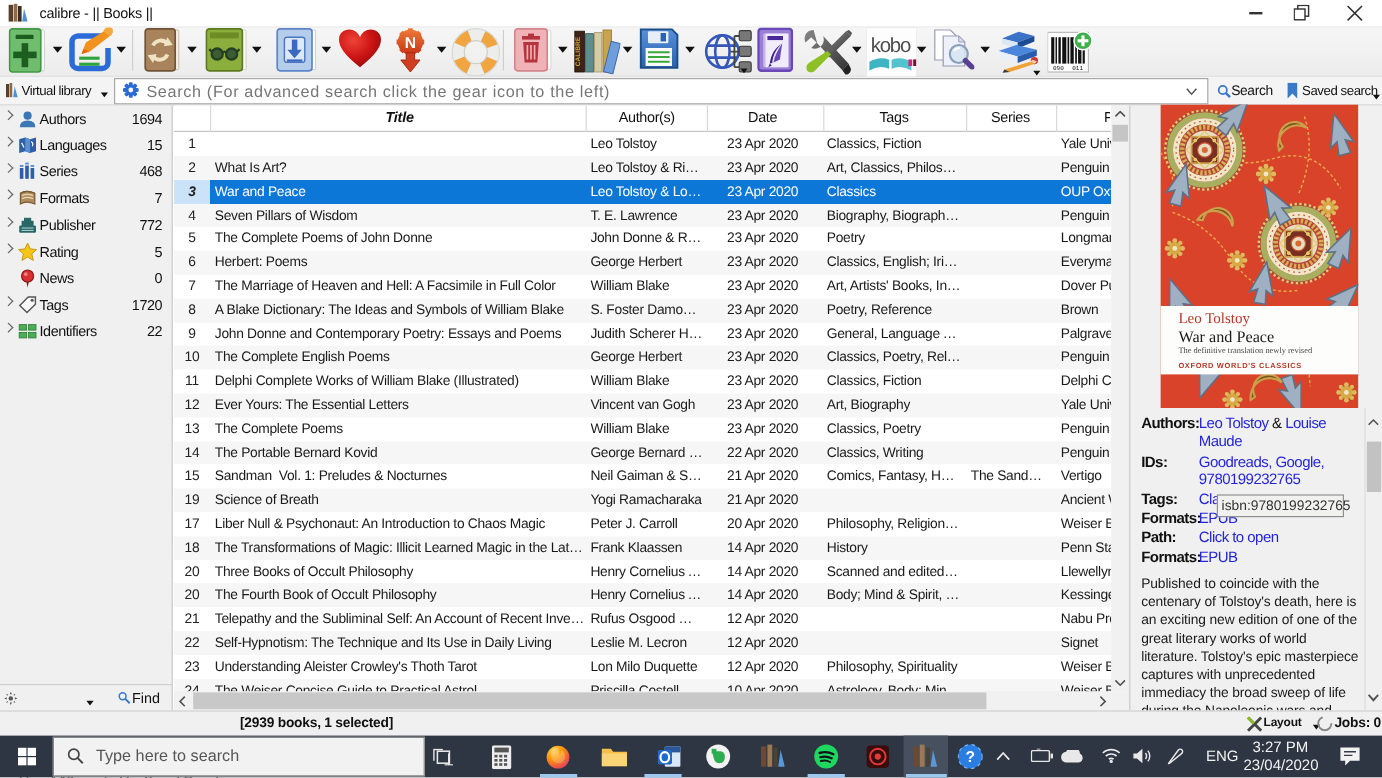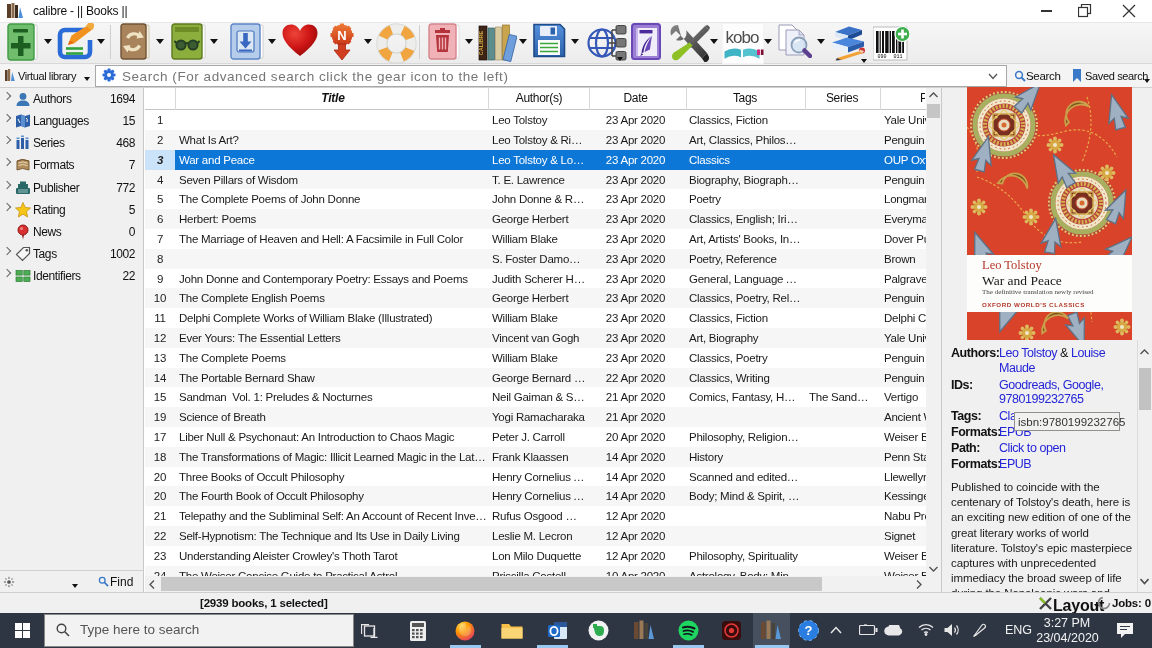--- a/index.html
+++ b/index.html
@@ -363,21 +363,21 @@
     <div class="lbl">News</div>
     <div class="cnt">0</div>
   </div>
 <div class="side-item" style="top:243.05000000000004px;">
     <div class="chev"></div>
     <svg class="side-ico" viewBox="0 0 16 16">
       <path d="M1.5 8.5 L8.5 1.5 H14.5 V7.5 L7.5 14.5 Z" fill="#f8f8f8" stroke="#555" stroke-width="1.2"></path>
       <circle cx="11.8" cy="4.2" r="1.3" fill="#555"></circle>
     </svg>
     <div class="lbl">Tags</div>
-    <div class="cnt">1002</div>
+    <div class="cnt">1720</div>
   </div>
 <div class="side-item" style="top:265.20000000000005px;">
     <div class="chev"></div>
     <svg class="side-ico" viewBox="0 0 16 16">
       <g fill="#4cae54" stroke="#2e7d36" stroke-width="0.7">
         <rect x="1" y="2.5" width="6.2" height="4.6"></rect>
         <rect x="8.8" y="2.5" width="6.2" height="4.6"></rect>
         <rect x="1" y="9" width="6.2" height="4.6"></rect>
         <rect x="8.8" y="9" width="6.2" height="4.6"></rect>
       </g>
@@ -474,20 +474,21 @@
     <div class="cell c-num" style="background:transparent;">7</div>
 <div class="cell c-title" style="color:#1a1a1a;">The Marriage of Heaven and Hell: A Facsimile in Full Color</div>
 <div class="cell c-auth" style="color:#1a1a1a;">William Blake</div>
 <div class="cell c-date" style="color:#1a1a1a;">23 Apr 2020</div>
 <div class="cell c-tags" style="color:#1a1a1a;">Art, Artists' Books, Indiv...</div>
 <div class="cell c-series" style="color:#1a1a1a;"></div>
 <div class="cell c-pub" style="color:#1a1a1a;">Dover Pub</div>
   </div>
 <div class="hrow" style="left:145px;top:248.8px;width:781px;background:#f6f6f6;">
     <div class="cell c-num" style="background:transparent;">8</div>
+<div class="cell c-title" style="color:#1a1a1a;">A Blake Dictionary: The Ideas and Symbols of William Blake</div>
 <div class="cell c-auth" style="color:#1a1a1a;">S. Foster Damon ...</div>
 <div class="cell c-date" style="color:#1a1a1a;">23 Apr 2020</div>
 <div class="cell c-tags" style="color:#1a1a1a;">Poetry, Reference</div>
 <div class="cell c-series" style="color:#1a1a1a;"></div>
 <div class="cell c-pub" style="color:#1a1a1a;">Brown</div>
   </div>
 <div class="hrow" style="left:145px;top:268.6px;width:781px;background:#ffffff;">
     <div class="cell c-num" style="background:transparent;">9</div>
 <div class="cell c-title" style="color:#1a1a1a;">John Donne and Contemporary Poetry: Essays and Poems</div>
 <div class="cell c-auth" style="color:#1a1a1a;">Judith Scherer Herz</div>
@@ -527,21 +528,21 @@
     <div class="cell c-num" style="background:transparent;">13</div>
 <div class="cell c-title" style="color:#1a1a1a;">The Complete Poems</div>
 <div class="cell c-auth" style="color:#1a1a1a;">William Blake</div>
 <div class="cell c-date" style="color:#1a1a1a;">23 Apr 2020</div>
 <div class="cell c-tags" style="color:#1a1a1a;">Classics, Poetry</div>
 <div class="cell c-series" style="color:#1a1a1a;"></div>
 <div class="cell c-pub" style="color:#1a1a1a;">Penguin</div>
   </div>
 <div class="hrow" style="left:145px;top:367.6px;width:781px;background:#f6f6f6;">
     <div class="cell c-num" style="background:transparent;">14</div>
-<div class="cell c-title" style="color:#1a1a1a;">The Portable Bernard Shaw</div>
+<div class="cell c-title" style="color:#1a1a1a;">The Portable Bernard Kovid</div>
 <div class="cell c-auth" style="color:#1a1a1a;">George Bernard S...</div>
 <div class="cell c-date" style="color:#1a1a1a;">22 Apr 2020</div>
 <div class="cell c-tags" style="color:#1a1a1a;">Classics, Writing</div>
 <div class="cell c-series" style="color:#1a1a1a;"></div>
 <div class="cell c-pub" style="color:#1a1a1a;">Penguin B</div>
   </div>
 <div class="hrow" style="left:145px;top:387.4px;width:781px;background:#ffffff;">
     <div class="cell c-num" style="background:transparent;">15</div>
 <div class="cell c-title" style="color:#1a1a1a;">Sandman&nbsp; Vol. 1: Preludes &amp; Nocturnes</div>
 <div class="cell c-auth" style="color:#1a1a1a;">Neil Gaiman &amp; Sa...</div>
@@ -757,21 +758,21 @@
     <path d="M0.5 1 L4.5 5.5 L8.5 1" stroke="#505050" stroke-width="1.6" fill="none"></path>
   </svg>
 
 <div class="abs" style="left:0;top:592px;width:1152px;height:21px;background:#f0f0f0;border-top:1px solid #cfcfcf;">
  <div class="abs" style="left:4px;top:4px;font-size:11px;letter-spacing:-0.2px;font-weight:bold;color:#111;margin-top:48px;">calibre 4.13 created by Kovid Goyal</div>
     <div class="abs" style="left:200px;top:4px;font-size:11.5px;letter-spacing:-0.2px;font-weight:bold;color:#111;">[2939 books, 1 selected]</div>
  <svg class="abs" style="left:1039px;top:4px;" width="13" height="13" viewBox="0 0 13 13">
   <path d="M1 1 L12 12 M12 1 L1 12" stroke="#444" stroke-width="2.4"></path>
   <path d="M1 1 L6 6" stroke="#8cc024" stroke-width="2.4"></path>
     </svg>
- <div class="abs" style="left:1053px;top:4px;font-size:16px;letter-spacing:-0.2px;font-weight:bold;color:#111;">Layout</div>
+ <div class="abs" style="left:1053px;top:4px;font-size:10px;letter-spacing:-0.2px;font-weight:bold;color:#111;">Layout</div>
  <div class="darr" style="left:1094px;top:11px;border-left-width:3.5px;border-right-width:3.5px;border-top-width:4.5px;"></div>
  <svg class="abs" style="left:1097px;top:3px;" width="14" height="14" viewBox="0 0 14 14">
       <circle cx="7" cy="7" r="5.5" fill="none" stroke="#888" stroke-width="1.6" stroke-dasharray="24 10"></circle>
     </svg>
  <div class="abs" style="left:1112px;top:4px;font-size:11.5px;letter-spacing:-0.2px;font-weight:bold;color:#111;white-space:nowrap;">Jobs: 0</div>
 </div>
 <div class="abs" style="left:0;top:613px;width:1152px;height:35px;background:#2f3643;">
  <svg class="abs" style="left:15px;top:10px;" width="15" height="15" viewBox="0 0 15 15">
       <g fill="#fff">
         <rect x="0" y="0" width="7" height="7"></rect>

